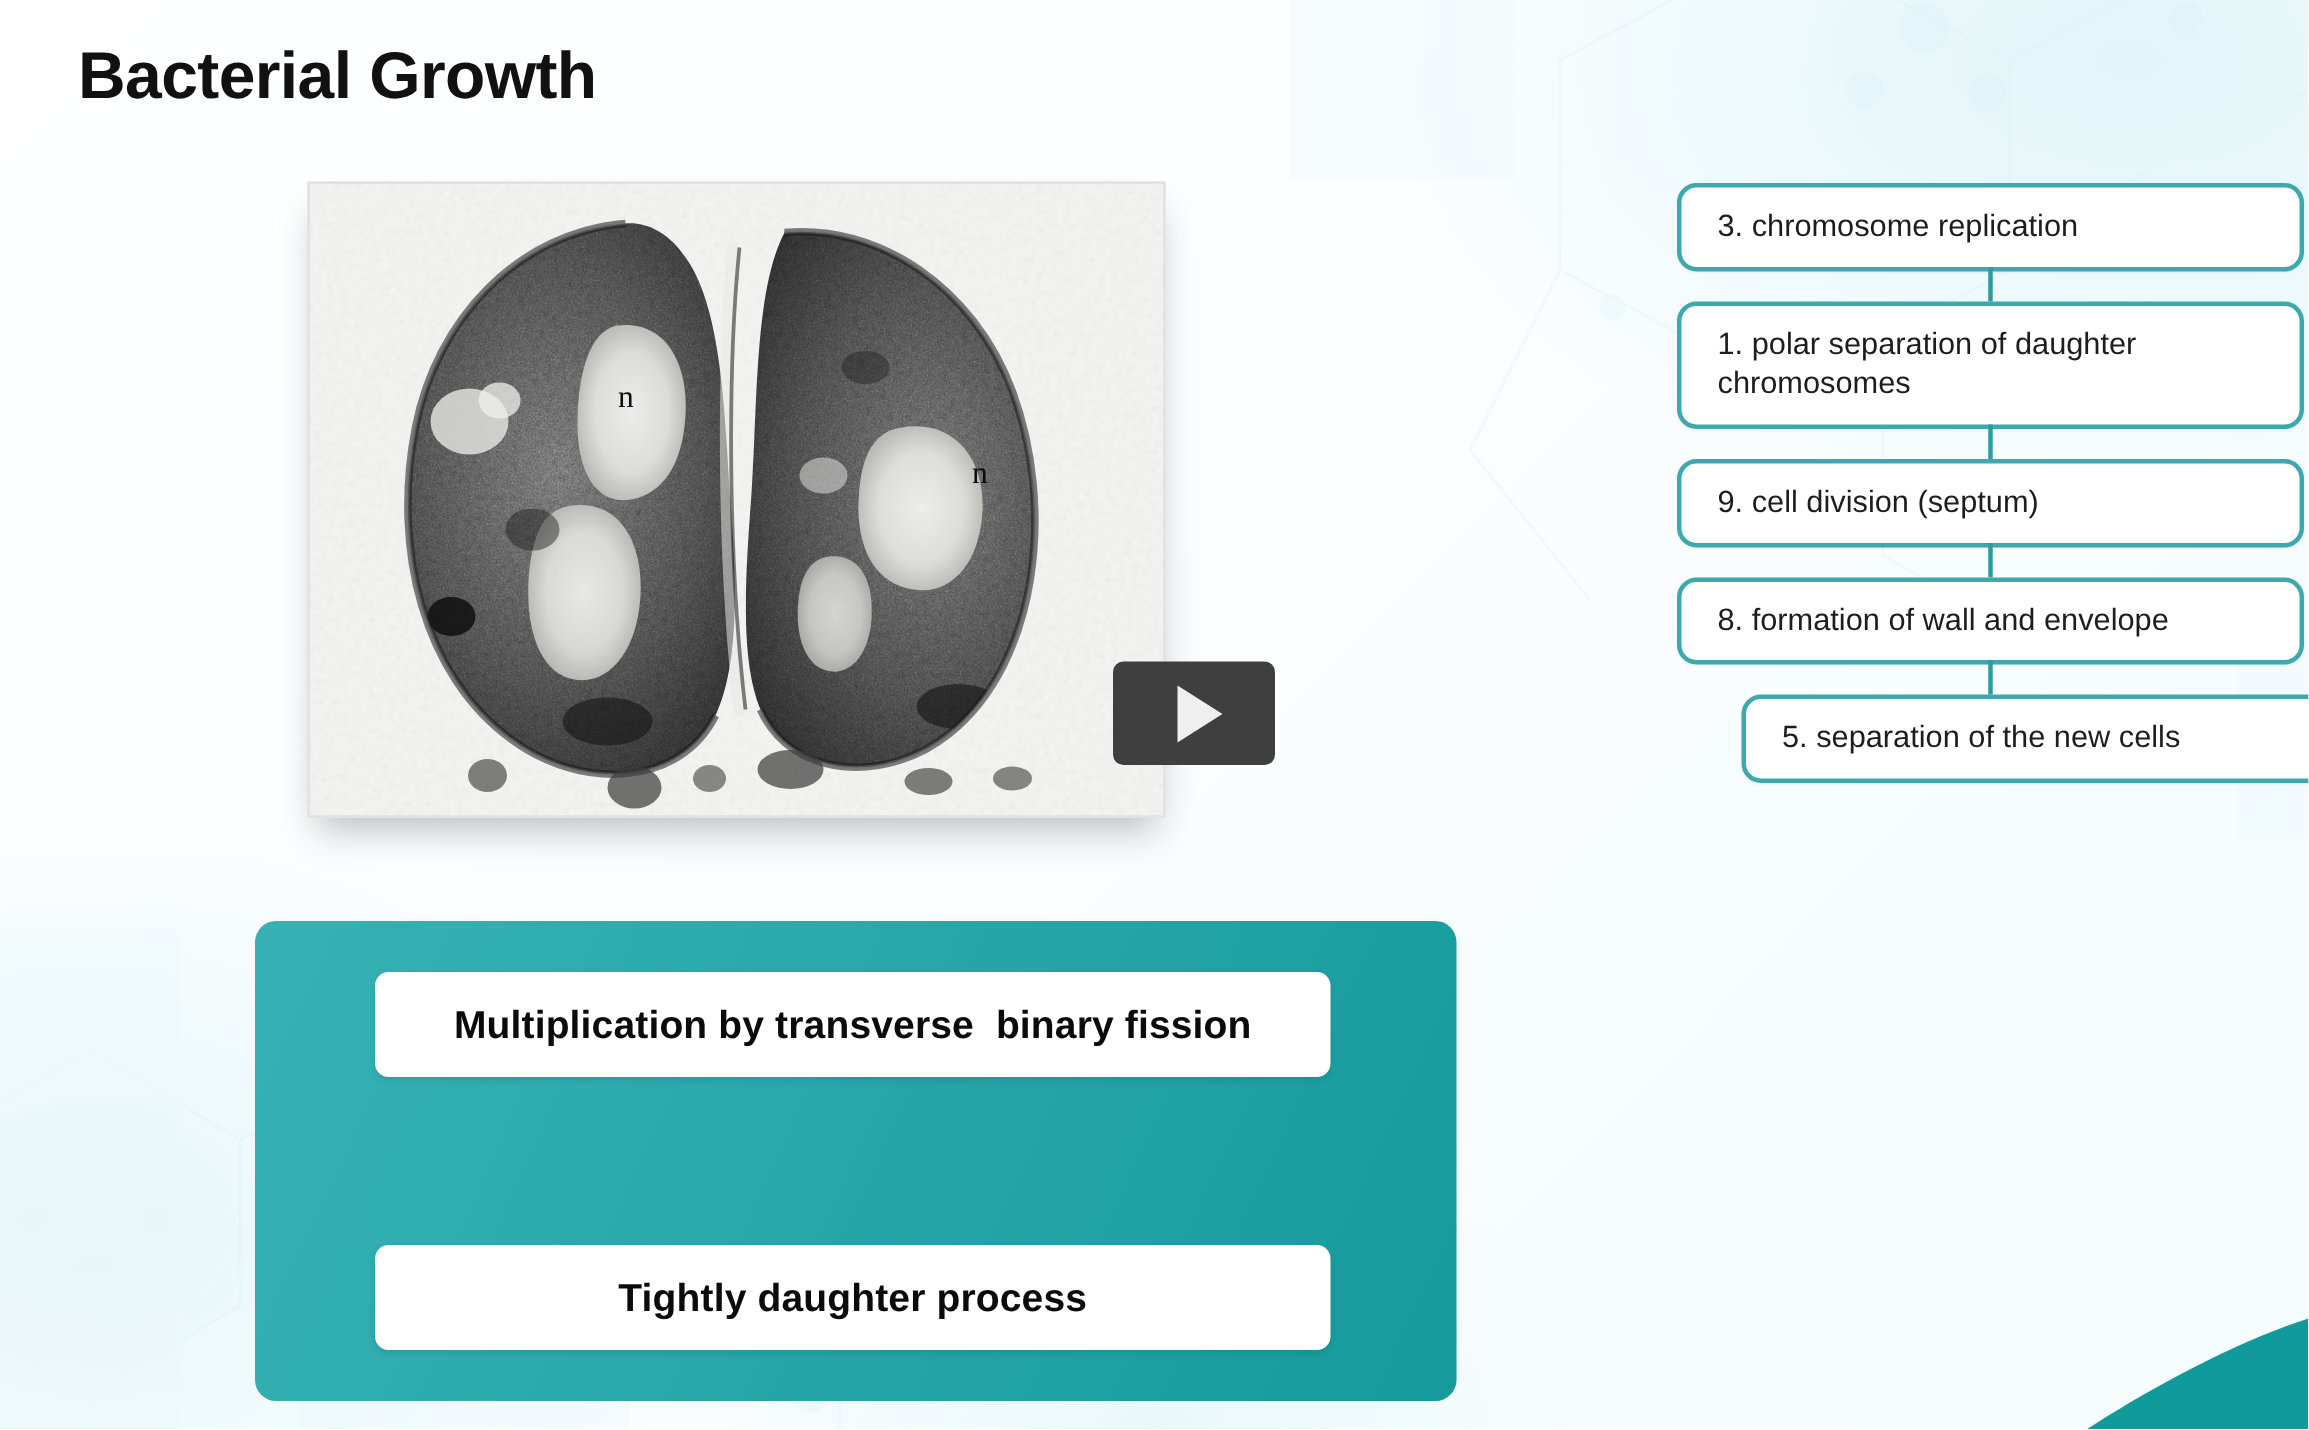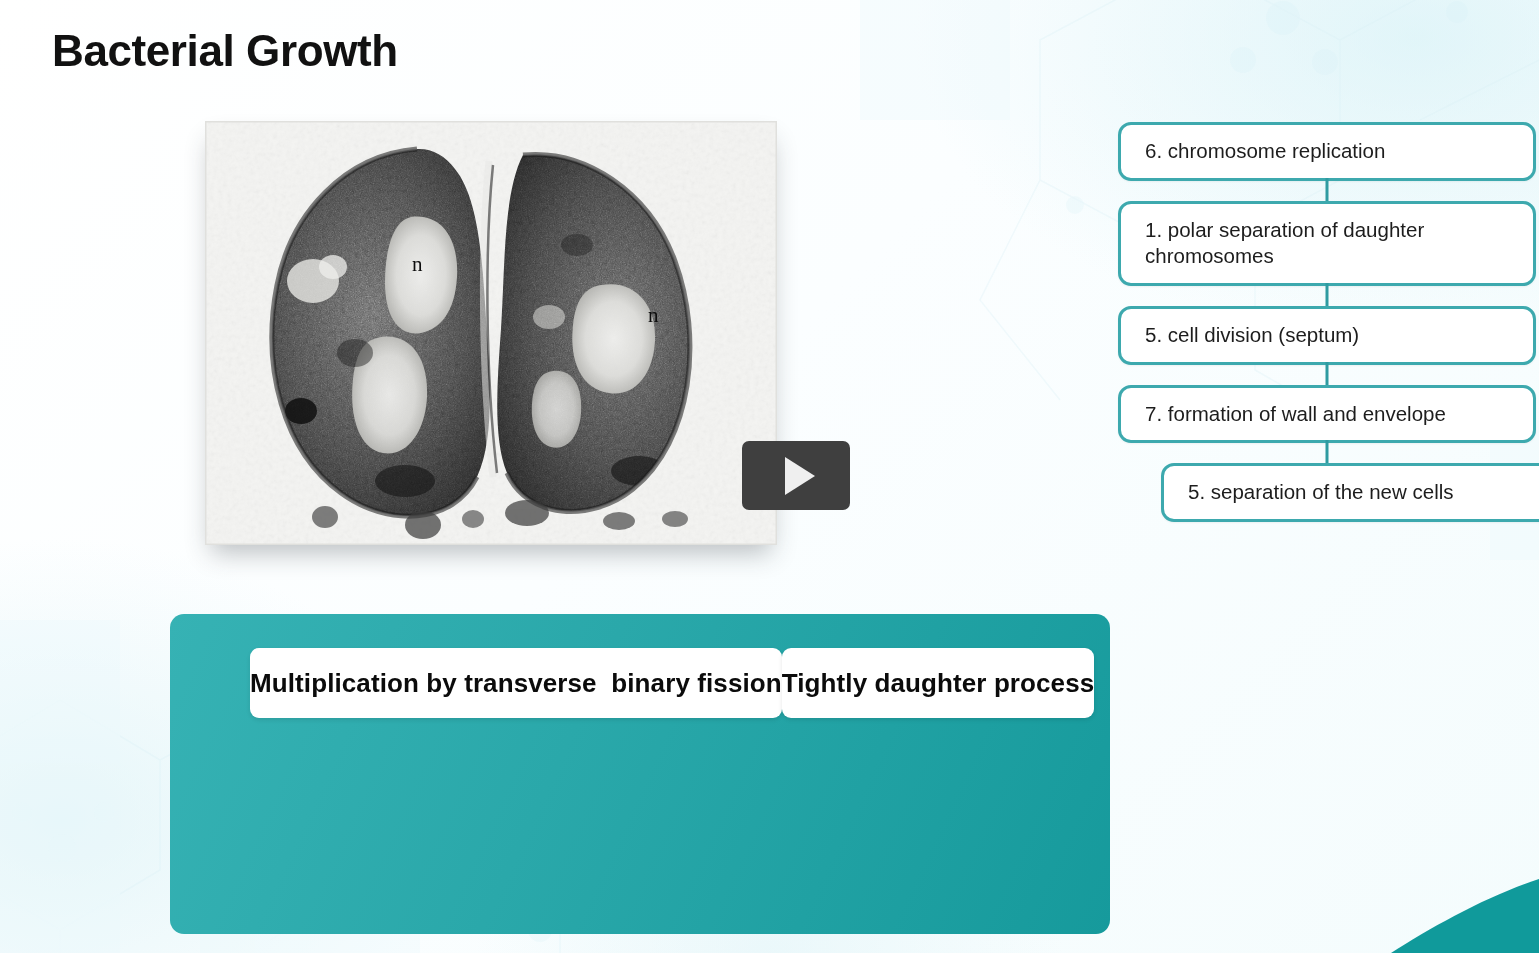--- a/index.html
+++ b/index.html
@@ -154,28 +154,28 @@
   }
   .flow-step:last-child::after { display: none; }
 
   .flow-step.tall { min-height: 74px; align-items: center; }
 
   
   .teal-panel {
     position: absolute;
     left: 170px;
     top: 614px;
-    width: 940px;
+    width: 801px;
     height: 320px;
     border-radius: 14px;
     background: linear-gradient(115deg, #36b2b4 0%, #2aa8aa 42%, #169a9c 100%);
     z-index: 5;
     padding: 34px 84px 34px 80px;
     display: flex;
-    flex-direction: row;
+    flex-direction: column;
     justify-content: space-between;
   }
   .statement-card {
     height: 70px;
     background: #ffffff;
     border-radius: 9px;
     display: flex;
     align-items: center;
     justify-content: center;
     font-size: 26px;
@@ -333,30 +333,30 @@
 
   <span class="micro-label n1">n</span>
   <span class="micro-label n2">n</span>
 
   <div class="play-button">
     <div class="play-tri"></div>
   </div>
 
   <div class="flowchart">
     <div class="flow-step">
-      <span>6. chromosome replication</span>
+      <span>3. chromosome replication</span>
     </div>
     <div class="flow-step tall">
       <span>1. polar separation of daughter chromosomes</span>
     </div>
     <div class="flow-step">
-      <span>5. cell division (septum)</span>
+      <span>9. cell division (septum)</span>
     </div>
     <div class="flow-step">
-      <span>7. formation of wall and envelope</span>
+      <span>8. formation of wall and envelope</span>
     </div>
     <div class="flow-step">
       <span>5. separation of the new cells</span>
     </div>
   </div>
 
   <div class="teal-panel">
     <div class="statement-card">
       <span>Multiplication by transverse  binary fission</span>
     </div>

